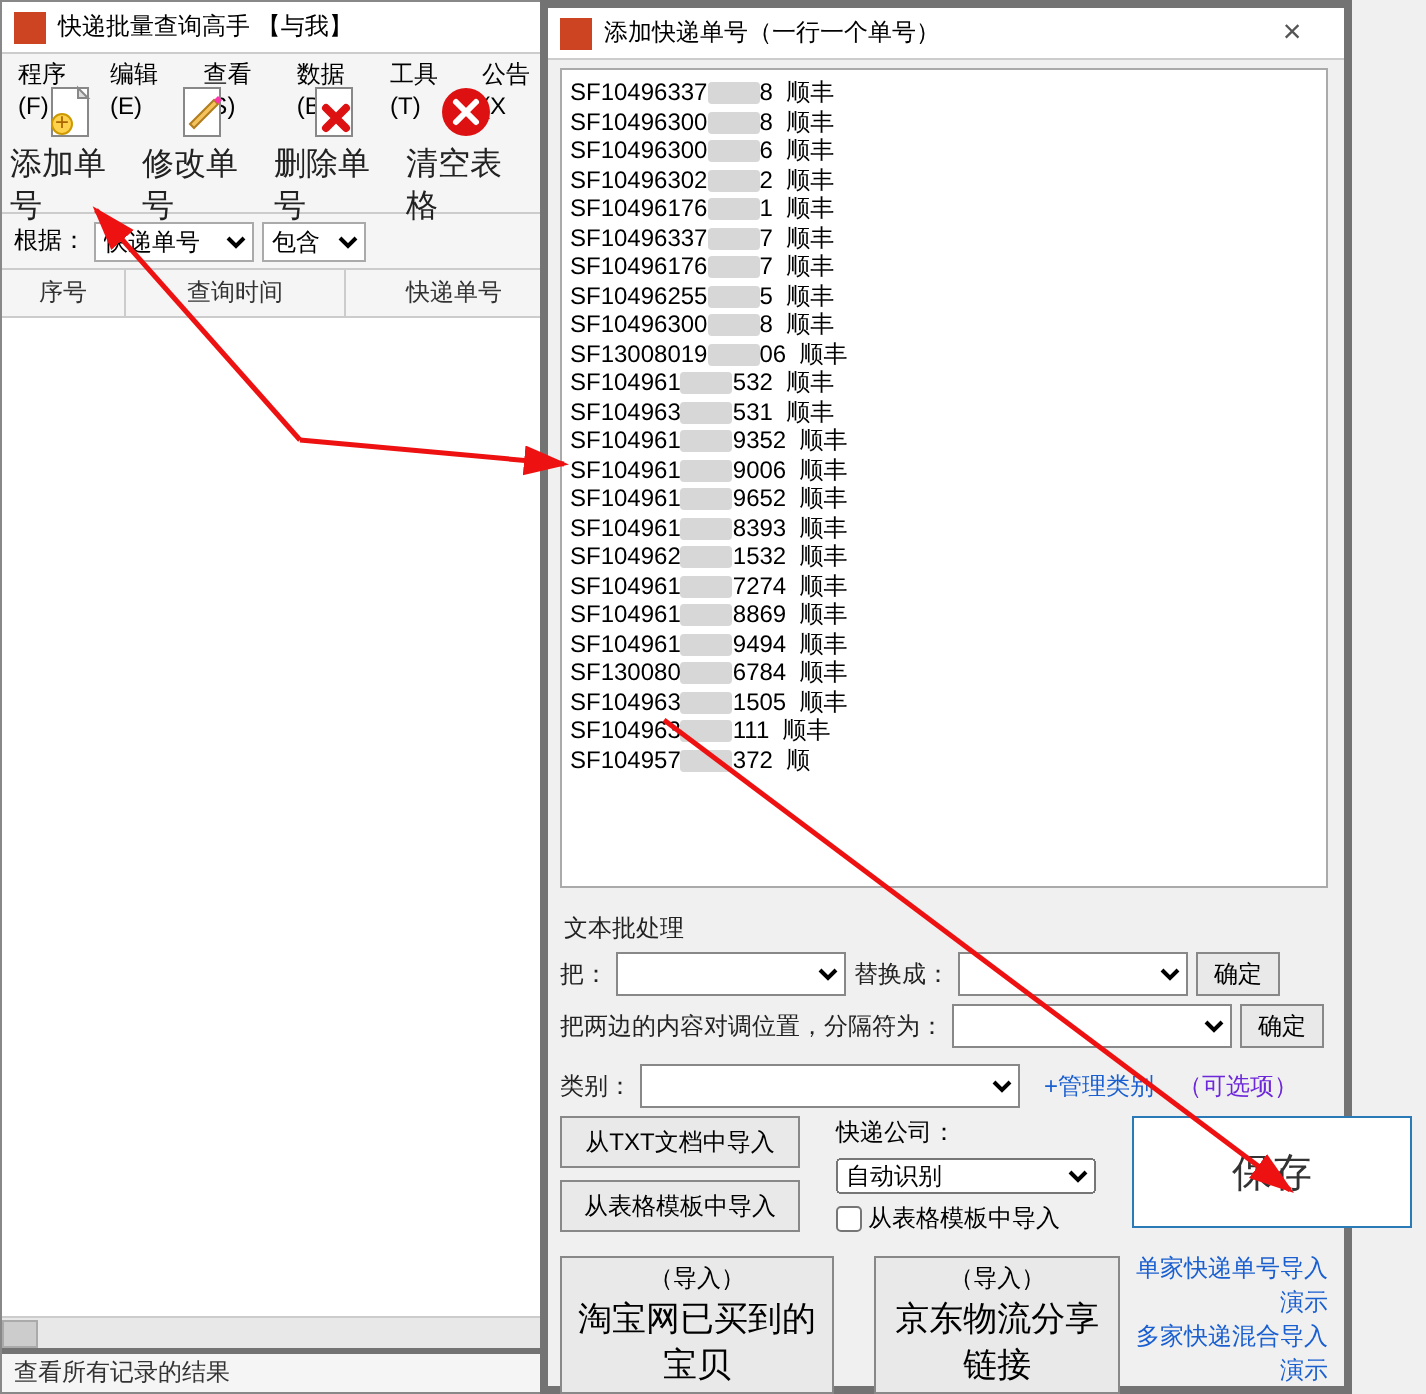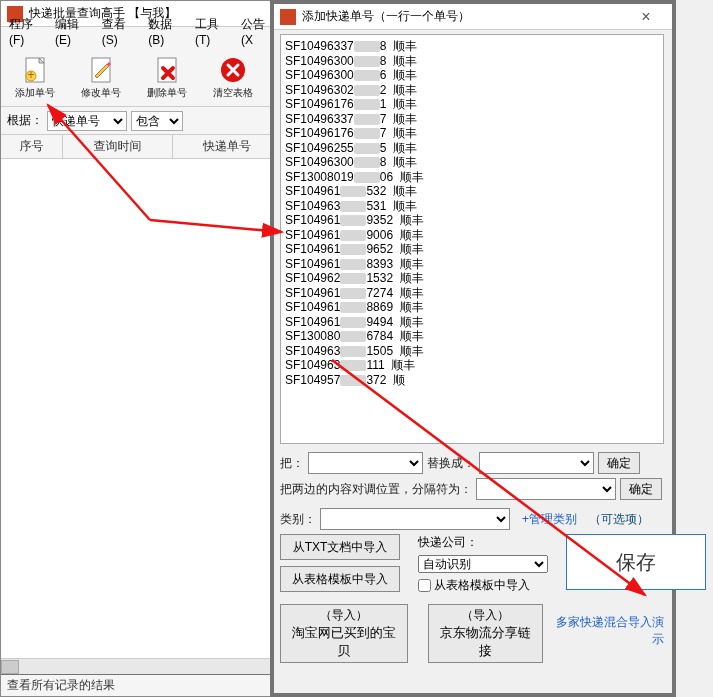--- a/index.html
+++ b/index.html
@@ -1,58 +1,58 @@
 <!DOCTYPE html>
 <html><head>
 <meta charset="utf-8">
 <style>
 *{box-sizing:border-box;margin:0;padding:0;font-family:"Microsoft YaHei","SimSun",sans-serif;font-size:12px}
 body{width:713px;height:697px;background:#f0f0f0;position:relative;overflow:hidden}
 .main-window{position:absolute;left:0;top:0;width:283px;height:697px;background:#fff;border:1px solid #888}
 .titlebar{height:26px;background:#fff;border-bottom:1px solid #ccc;display:flex;align-items:center;padding:0 6px;gap:6px}
 .app-icon{width:16px;height:16px;background:#c42;display:inline-block}
-.menubar{height:22px;background:#f5f5f5;display:flex;align-items:flex-end;padding:0 4px;gap:2px}
+.menubar{height:22px;background:#f5f5f5;display:flex;align-items:flex-start;padding:0 4px;gap:2px}
 .menu-item{padding:2px 4px;cursor:pointer}
 .toolbar{height:58px;background:#f5f5f5;border-bottom:1px solid #ccc;display:flex;align-items:center;padding:4px 4px;gap:6px}
 .tool-btn{width:60px;height:52px;display:flex;flex-direction:column;align-items:center;justify-content:center;gap:2px;cursor:pointer}
 .tool-btn .ico{width:28px;height:28px;display:flex;align-items:center;justify-content:center}
-.tool-btn .lbl{font-size:10px;color:#222}
+.tool-btn .lbl{font-size:16px;color:#222}
 .filter-row{height:28px;background:#f5f5f5;border-bottom:1px solid #ccc;display:flex;align-items:center;padding:0 6px;gap:4px}
 .filter-row select,.filter-row input{height:20px;font-size:12px;border:1px solid #aaa;background:#fff}
 .grid-header{height:24px;background:#f5f5f5;border-bottom:1px solid #ccc;display:flex}
 .grid-header .gh{border-right:1px solid #ccc;display:flex;align-items:center;justify-content:center;color:#333}
 .gh1{width:62px}.gh2{width:110px}.gh3{flex:1}
 .grid-body{height:500px;background:#fff;overflow:auto}
 .hscroll{position:absolute;bottom:22px;left:0;width:283px;height:16px;background:#e8e8e8;border-top:1px solid #ccc}
 .hscroll .thumb{position:absolute;left:0;top:1px;width:18px;height:14px;background:#ccc;border:1px solid #aaa}
-.statusbar{position:absolute;bottom:0;left:0;width:283px;height:22px;background:#f5f5f5;border-top:1px solid #737373;display:flex;align-items:center;padding:0 6px;color:#333}
+.statusbar{position:absolute;bottom:0;left:0;width:283px;height:22px;background:#f5f5f5;border-top:3px solid #737373;display:flex;align-items:center;padding:0 6px;color:#333}
 
 .dialog{position:absolute;left:270px;top:0;width:406px;height:697px;background:#f0f0f0;border:4px solid #737373}
 .dlg-title{height:26px;background:#fff;border-bottom:1px solid #ccc;display:flex;align-items:center;padding:0 6px;gap:6px}
 .dlg-title .close{margin-left:auto;width:40px;text-align:center;color:#555;font-size:16px;cursor:pointer}
 .list-area{position:absolute;left:6px;top:30px;right:8px;height:410px;background:#fff;border:1px solid #aaa;overflow:hidden;padding:4px 4px;font-size:12px;line-height:14.5px;white-space:pre}
 .redact{display:inline-block;width:26px;height:11px;background:#d7d7d7;border-radius:2px;vertical-align:middle}
 .bottom-panel{position:absolute;left:6px;top:448px;right:8px;bottom:6px}
 .section-label{margin:4px 0 3px 2px;color:#222}
 .row{display:flex;align-items:center;gap:4px;margin-bottom:4px}
 .row .lbl{white-space:nowrap;color:#222}
 .row select,.row input[type=text]{height:22px;border:1px solid #888;background:#fff;font-size:12px;padding:0 2px}
 .btn{height:22px;border:1px solid #888;background:#e9e9e9;padding:0 8px;cursor:pointer;display:inline-flex;align-items:center;justify-content:center;font-size:12px}
 .btn-big{width:120px;height:26px}
 .save-btn{width:140px;height:56px;border:1px solid #2a7ab8;background:#fff;font-size:20px;color:#333;display:flex;align-items:center;justify-content:center;cursor:pointer}
 .link{color:#1a5fd0;cursor:pointer;text-decoration:none}
-.muted{color:#0c4a6e}
+.muted{color:#6d28d9}
 .import-grid{display:grid;grid-template-columns:130px 1fr 150px;gap:6px 8px;align-items:start}
 .import-grid .left-col{display:flex;flex-direction:column;gap:6px}
 .import-grid .mid-col{display:flex;flex-direction:column;gap:4px}
 .import-grid .right-col{display:flex;flex-direction:column;gap:2px;align-items:flex-end}
 .chk{display:flex;align-items:center;gap:3px}
 .bottom-imports{display:flex;gap:20px;margin-top:6px}
 .paren-btn{display:flex;flex-direction:column;align-items:center;gap:0}
-.paren-btn .sub{font-size:13px}
+.paren-btn .sub{font-size:17px}
 
 .arrow{position:absolute;pointer-events:none}
 </style>
 </head>
 <body>
 
 <div class="main-window">
   <div class="titlebar">
     <span class="app-icon"></span>
     <span>快递批量查询高手 【与我】</span>
@@ -127,20 +127,21 @@
 
 <div class="dialog">
   <div class="dlg-title">
     <span class="app-icon"></span>
     <span>添加快递单号（一行一个单号）</span>
     <span class="close">×</span>
   </div>
   <div class="list-area" id="list-area"><div><span>SF10496337</span><span class="redact"></span><span>8  顺丰</span></div><div><span>SF10496300</span><span class="redact"></span><span>8  顺丰</span></div><div><span>SF10496300</span><span class="redact"></span><span>6  顺丰</span></div><div><span>SF10496302</span><span class="redact"></span><span>2  顺丰</span></div><div><span>SF10496176</span><span class="redact"></span><span>1  顺丰</span></div><div><span>SF10496337</span><span class="redact"></span><span>7  顺丰</span></div><div><span>SF10496176</span><span class="redact"></span><span>7  顺丰</span></div><div><span>SF10496255</span><span class="redact"></span><span>5  顺丰</span></div><div><span>SF10496300</span><span class="redact"></span><span>8  顺丰</span></div><div><span>SF13008019</span><span class="redact"></span><span>06  顺丰</span></div><div><span>SF104961</span><span class="redact"></span><span>532  顺丰</span></div><div><span>SF104963</span><span class="redact"></span><span>531  顺丰</span></div><div><span>SF104961</span><span class="redact"></span><span>9352  顺丰</span></div><div><span>SF104961</span><span class="redact"></span><span>9006  顺丰</span></div><div><span>SF104961</span><span class="redact"></span><span>9652  顺丰</span></div><div><span>SF104961</span><span class="redact"></span><span>8393  顺丰</span></div><div><span>SF104962</span><span class="redact"></span><span>1532  顺丰</span></div><div><span>SF104961</span><span class="redact"></span><span>7274  顺丰</span></div><div><span>SF104961</span><span class="redact"></span><span>8869  顺丰</span></div><div><span>SF104961</span><span class="redact"></span><span>9494  顺丰</span></div><div><span>SF130080</span><span class="redact"></span><span>6784  顺丰</span></div><div><span>SF104963</span><span class="redact"></span><span>1505  顺丰</span></div><div><span>SF104963</span><span class="redact"></span><span>111  顺丰</span></div><div><span>SF104957</span><span class="redact"></span><span>372  顺</span></div></div>
 
   <div class="bottom-panel">
+    <div class="section-label">文本批处理</div>
     <div class="row">
       <span class="lbl">把：</span>
       <select style="width:115px"><option></option></select>
       <span class="lbl">替换成：</span>
       <select style="width:115px"><option></option></select>
       <button class="btn">确定</button>
     </div>
     <div class="row">
       <span class="lbl">把两边的内容对调位置，分隔符为：</span>
       <select style="width:140px"><option></option></select>
@@ -176,20 +177,21 @@
         <button class="btn paren-btn" style="height:auto;padding:2px 6px;flex-direction:column">
           <span>（导入）</span>
           <span class="sub">淘宝网已买到的宝贝</span>
         </button>
         <button class="btn paren-btn" style="height:auto;padding:2px 6px;flex-direction:column">
           <span>（导入）</span>
           <span class="sub">京东物流分享链接</span>
         </button>
       </div>
       <div style="display:flex;flex-direction:column;text-align:right">
+        <span class="link">单家快递单号导入演示</span>
         <span class="link">多家快递混合导入演示</span>
       </div>
     </div>
   </div>
 </div>
 
 <svg class="arrow" style="left:0;top:0" width="713" height="697">
   <defs>
       <marker id="ah" markerWidth="10" markerHeight="10" refX="8" refY="3" orient="auto">
         <path d="M0,0 L9,3 L0,6 Z" fill="#e11"></path>

